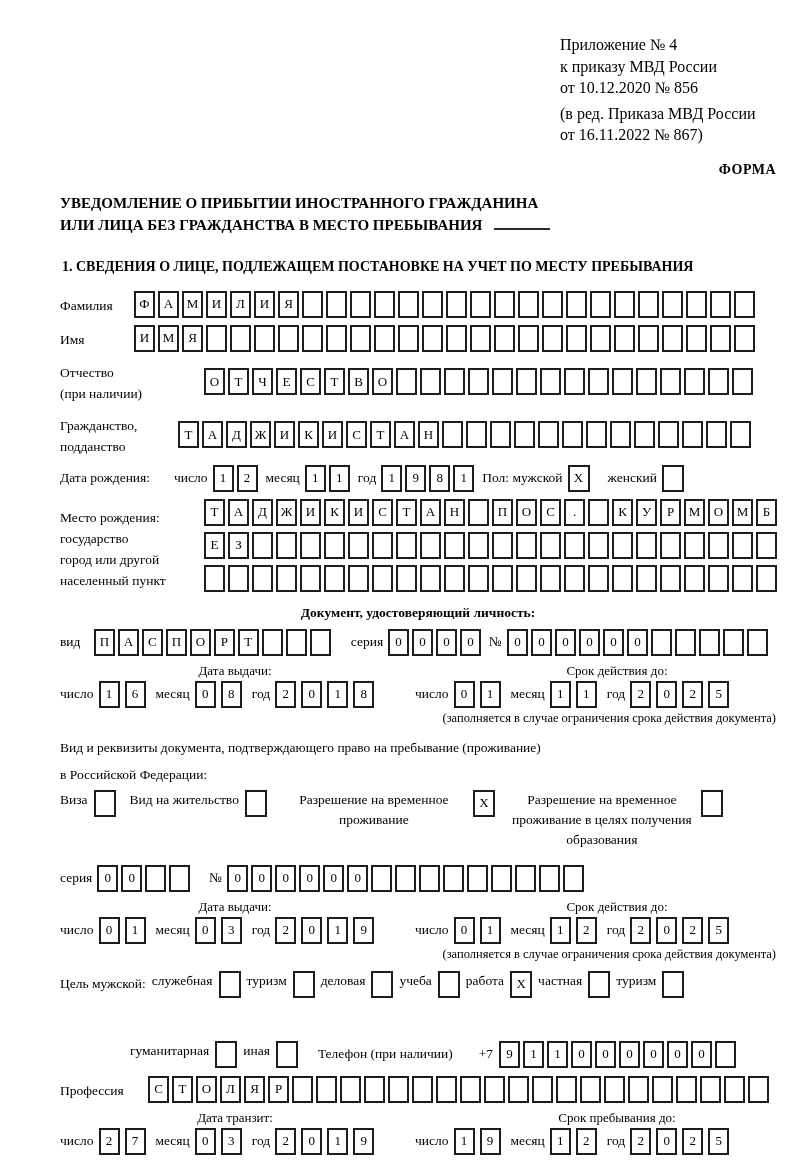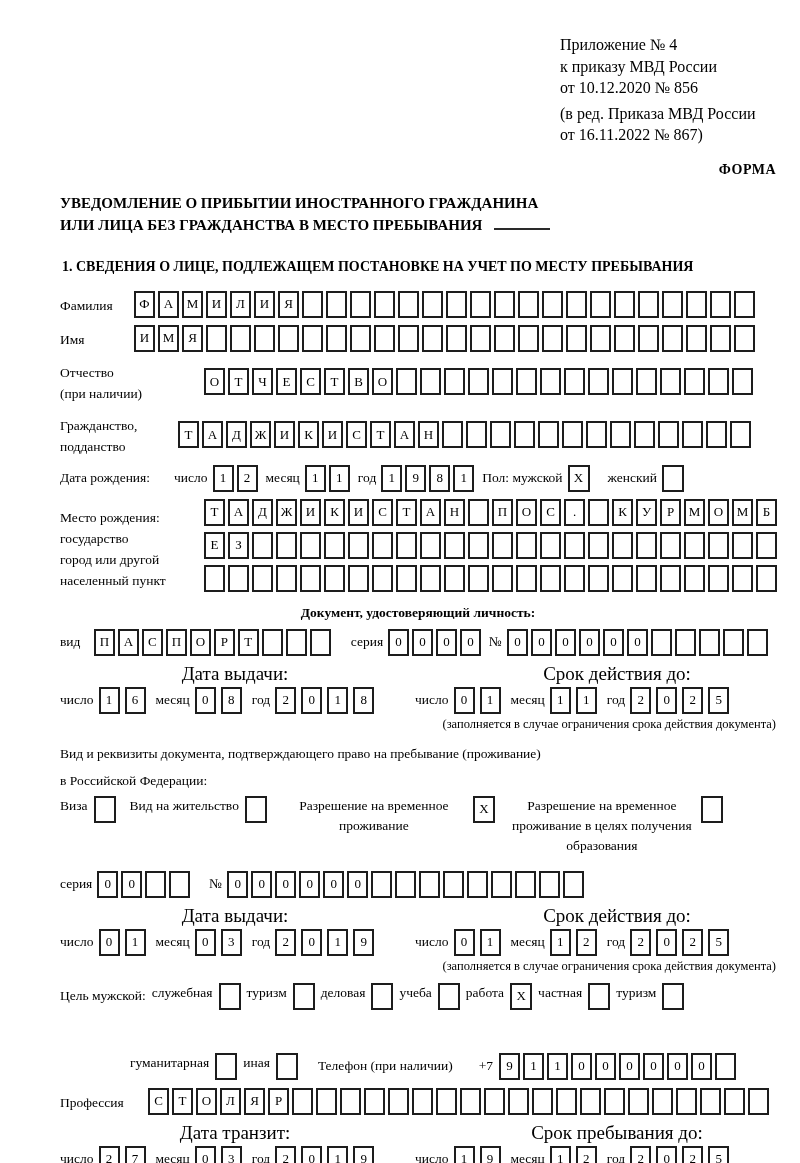--- a/index.html
+++ b/index.html
@@ -13,21 +13,21 @@
   .section-heading{font-weight:bold;font-size:14px;margin:22px 0 16px 2px;}
   .cell{display:inline-flex;flex:none;width:17px;height:23px;border:2px solid #1d1d1d;align-items:center;justify-content:center;margin-right:3px;font-size:13px;background:#fff;}
   .cells{display:inline-flex;flex-wrap:nowrap;}
   .checkbox{display:inline-flex;flex:none;width:18px;height:23px;border:2px solid #1d1d1d;align-items:center;justify-content:center;font-size:13px;vertical-align:middle;background:#fff;}
   .cellrow{display:flex;align-items:center;margin-bottom:7px;font-family:Liberation Serif, serif;}
   .cellrow .label{flex:none;padding-top:4px;line-height:1.55;}
   .inline-row{display:flex;align-items:center;margin-bottom:7px;white-space:nowrap;}
   .inline-row > *{margin-right:5px;}
   .stack > .cells{margin-bottom:6px;}
   .doc-heading{text-align:center;font-weight:bold;margin:4px 0 8px 0;}
-  .dh{display:flex;font-size:19px;margin-bottom:2px;gap:48px;}
+  .dh{display:flex;font-size:13px;margin-bottom:2px;gap:48px;}
   .dh .h1{width:350px;text-align:center;}
   .dh .h2{flex:1;text-align:center;}
   .dr{display:flex;align-items:center;}
   .dr .g1{width:350px;display:flex;align-items:center;}
   .dr .g2{display:flex;align-items:center;}
   .dr span{margin-right:5px;}
   .note{text-align:right;font-size:12.5px;margin-top:3px;}
   .dates-wrap{margin-bottom:9px;}
   .para{line-height:1.9;margin-bottom:2px;}
   .residence-row{display:flex;align-items:flex-start;margin:2px 0 14px 0;}

